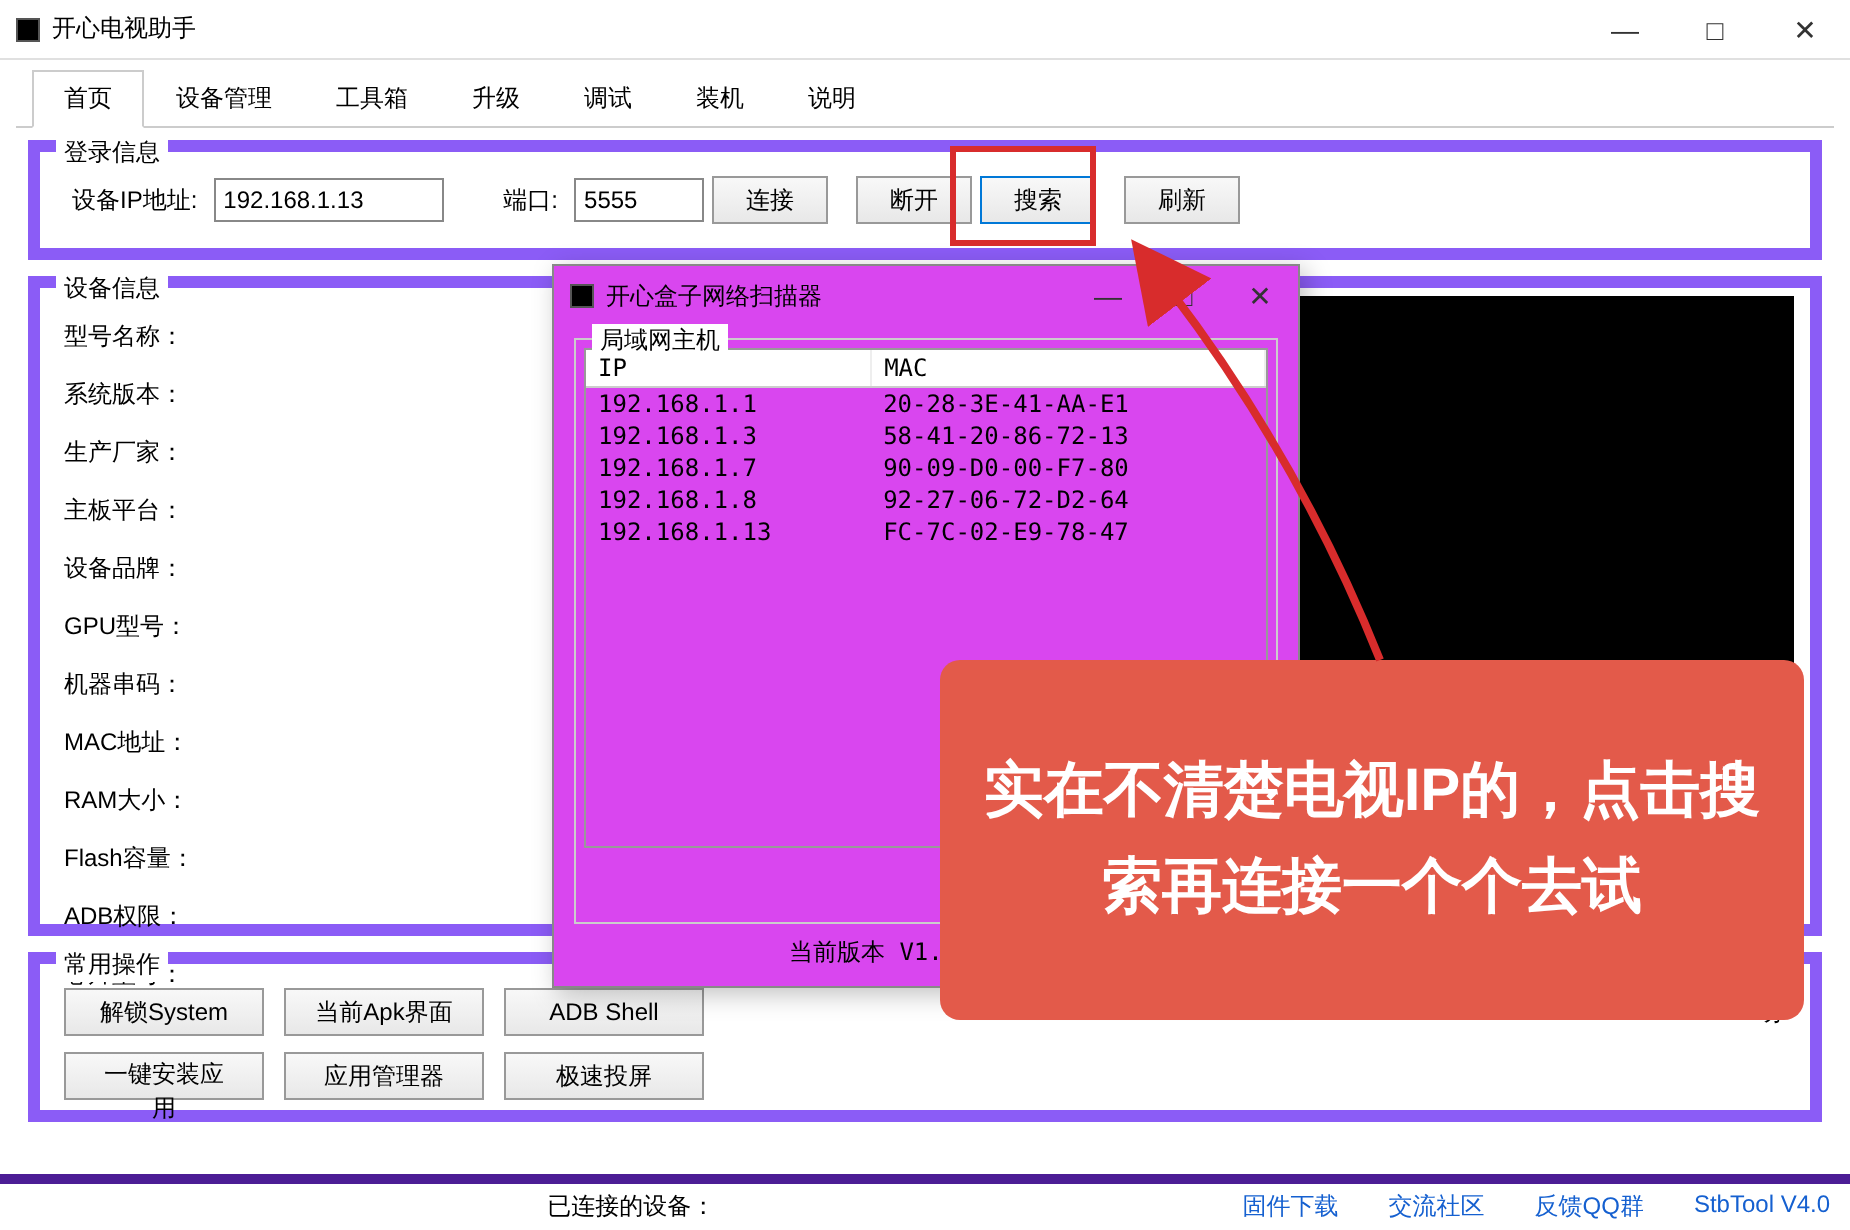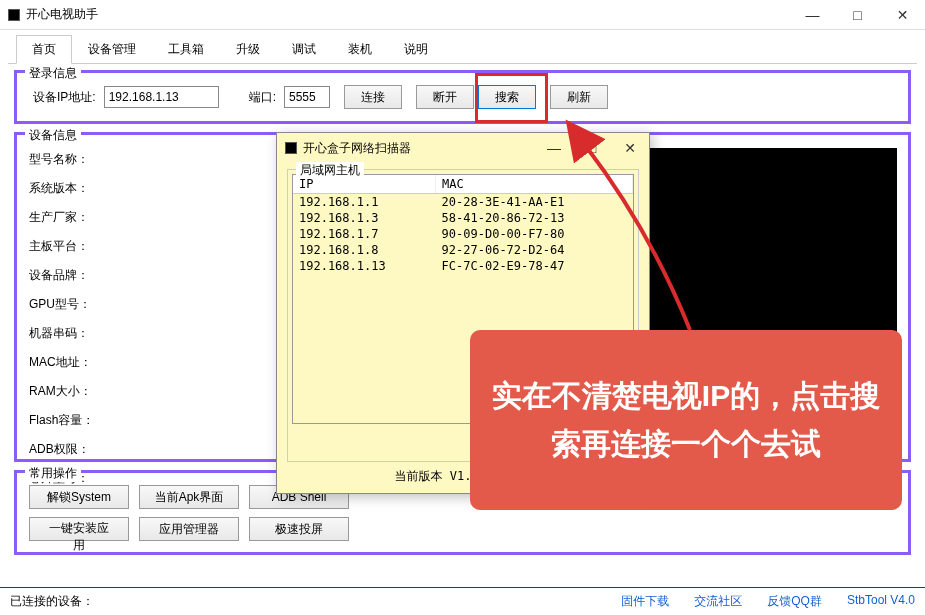--- a/index.html
+++ b/index.html
@@ -47,21 +47,21 @@
   position: relative;
   top: 1px;
 }
 .tab.active {
   border-color: #ccc;
   background: #fff;
   border-bottom: 1px solid #fff;
 }
 .content { padding: 6px 14px; position: relative; }
 .fieldset {
-  border: 3px solid #8b5cf6;
+  border: 6px solid #8b5cf6;
   padding: 12px 12px;
   margin-bottom: 8px;
   position: relative;
 }
 .fieldset .legend {
   position: absolute;
   top: -8px; left: 8px;
   background: #fff;
   padding: 0 4px;
   font-size: 12px;
@@ -69,21 +69,21 @@
 .login-row { display: flex; align-items: center; gap: 4px; }
 .login-row label { margin: 0 4px; }
 .text-input {
   border: 1px solid #888;
   padding: 2px 4px;
   height: 22px;
   font-size: 12px;
   font-family: inherit;
 }
 .ip-input { width: 115px; }
-.port-input { width: 46px; margin-right: 10px;}
+.port-input { width: 65px; margin-right: 0;}
 .btn {
   border: 1px solid #999;
   background: linear-gradient(#f8f8f8,#e8e8e8);
   padding: 2px 14px;
   height: 24px;
   font-size: 12px;
   font-family: inherit;
   cursor: pointer;
   min-width: 58px;
 }
@@ -105,36 +105,37 @@
 .common-ops .op-row {
   display: flex;
   gap: 10px;
   margin-bottom: 8px;
 }
 .common-ops .btn { width: 100px; }
 .statusbar {
   position: absolute;
   bottom: 0; left: 0; right: 0;
   height: 28px;
-  border-top: 1px solid #4c1d95;
+  border-top: 5px solid #4c1d95;
   display: flex;
   align-items: center;
   padding: 0 10px;
   font-size: 12px;
+  text-align: center;
 }
 .status-left { flex: 1; }
 .status-links { display: flex; gap: 25px; }
 .status-links a { color: #1560d0; text-decoration: none; cursor:pointer; }
 .subwindow {
   position: absolute;
   left: 276px;
   top: 132px;
   width: 374px;
   height: 362px;
-  background: #fef9c3;
+  background: #d946ef;
   border: 1px solid #888;
   box-shadow: 3px 3px 12px rgba(0,0,0,0.25);
   z-index: 50;
   display:flex;
   flex-direction:column;
 }
 .subwindow .sub-titlebar {
   height: 30px;
   display: flex;
   align-items: center;

